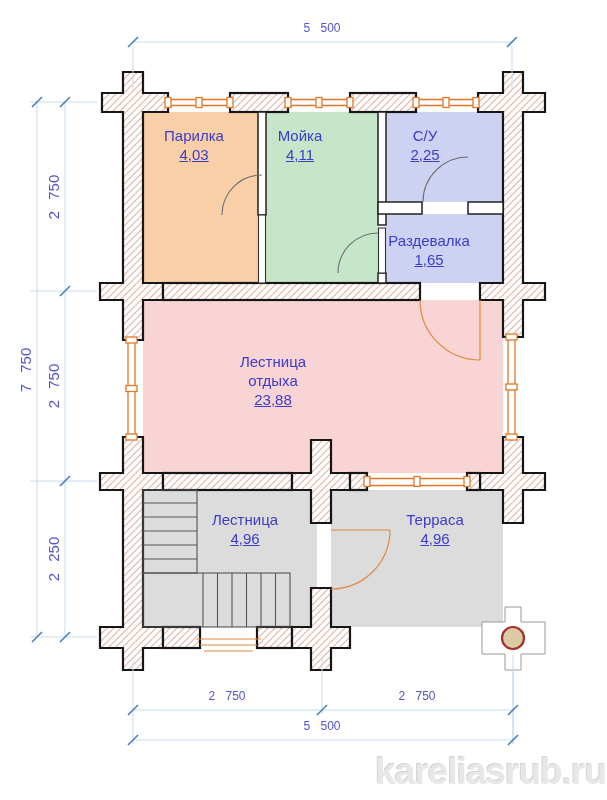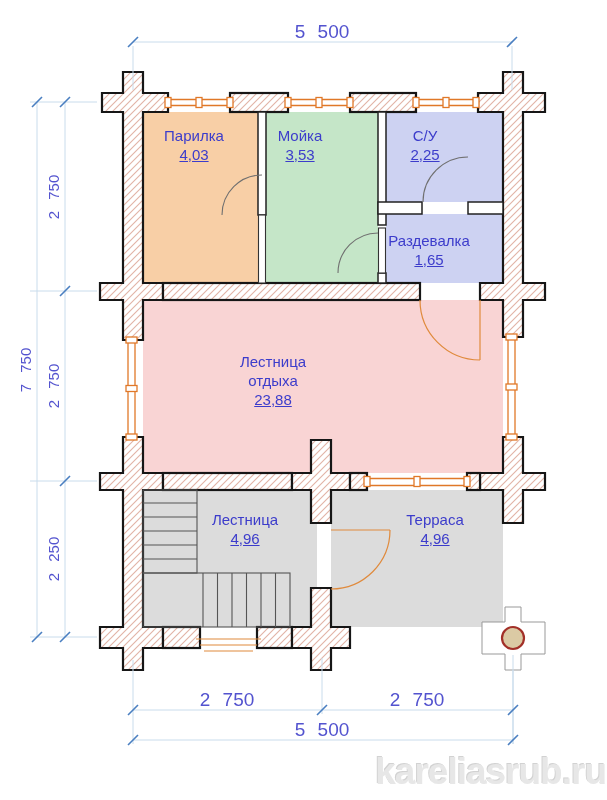--- a/index.html
+++ b/index.html
@@ -4,21 +4,21 @@
 <style>
   html,body{margin:0;padding:0;background:#ffffff;}
   .canvas{
     position:relative;width:607px;height:800px;background:#ffffff;
     font-family:"Liberation Sans",sans-serif;overflow:hidden;
   }
   .room{position:absolute;}
   .lines-svg{position:absolute;left:0;top:0;pointer-events:none;}
   .rlabel{position:absolute;text-align:center;color:#3c3ccb;font-size:15px;line-height:19px;}
   .rarea{text-decoration:underline;}
-  .dim{position:absolute;text-align:center;color:#5353cf;font-size:19px;word-spacing:7px;}
+  .dim{position:absolute;text-align:center;color:#5353cf;font-size:12px;word-spacing:7px;}
   .vdim{position:absolute;width:110px;height:20px;line-height:20px;text-align:center;
         color:#5353cf;font-size:15px;word-spacing:7px;transform:rotate(-90deg);}
   .watermark{
     position:absolute;left:338px;top:751px;width:268px;text-align:right;
     font-size:37px;font-weight:bold;letter-spacing:-1px;color:#e7e7e7;
     text-shadow:1px 1px 0 #ffffff, -1px -1px 0 #d2d2d2;
     white-space:nowrap;
   }
 </style>
 </head>
@@ -190,21 +190,21 @@
       <line x1="508" y1="745" x2="518" y2="735"></line>
     </g>
   </svg>
 
   <div class="rlabel" style="left:145px;top:126px;width:82px;margin-left:8px;">
     <div>Парилка</div>
     <div class="rarea">4,03</div>
   </div>
   <div class="rlabel" style="left:257px;top:126px;width:86px;">
     <div>Мойка</div>
-    <div class="rarea">3,53</div>
+    <div class="rarea">4,11</div>
   </div>
   <div class="rlabel" style="left:385px;top:126px;width:80px;">
     <div>С/У</div>
     <div class="rarea">2,25</div>
   </div>
   <div class="rlabel" style="left:373px;top:231px;width:112px;">
     <div>Раздевалка</div>
     <div class="rarea">1,65</div>
   </div>
   <div class="rlabel" style="left:233px;top:352px;width:80px;">

